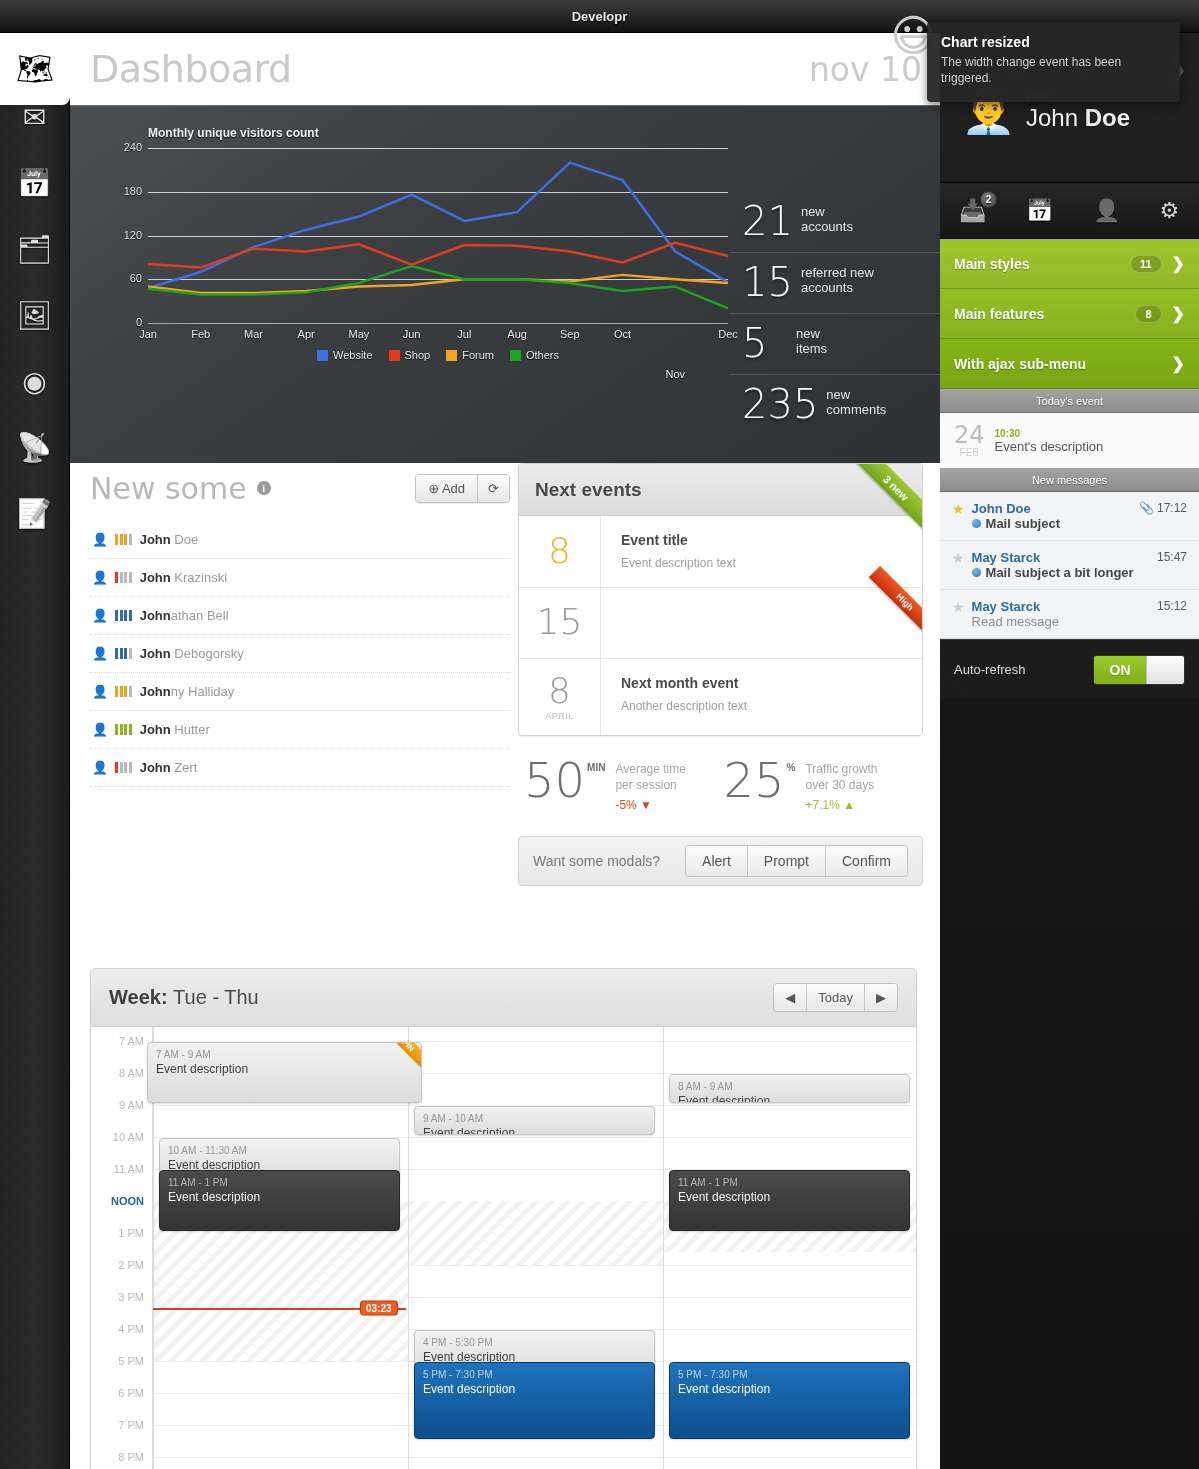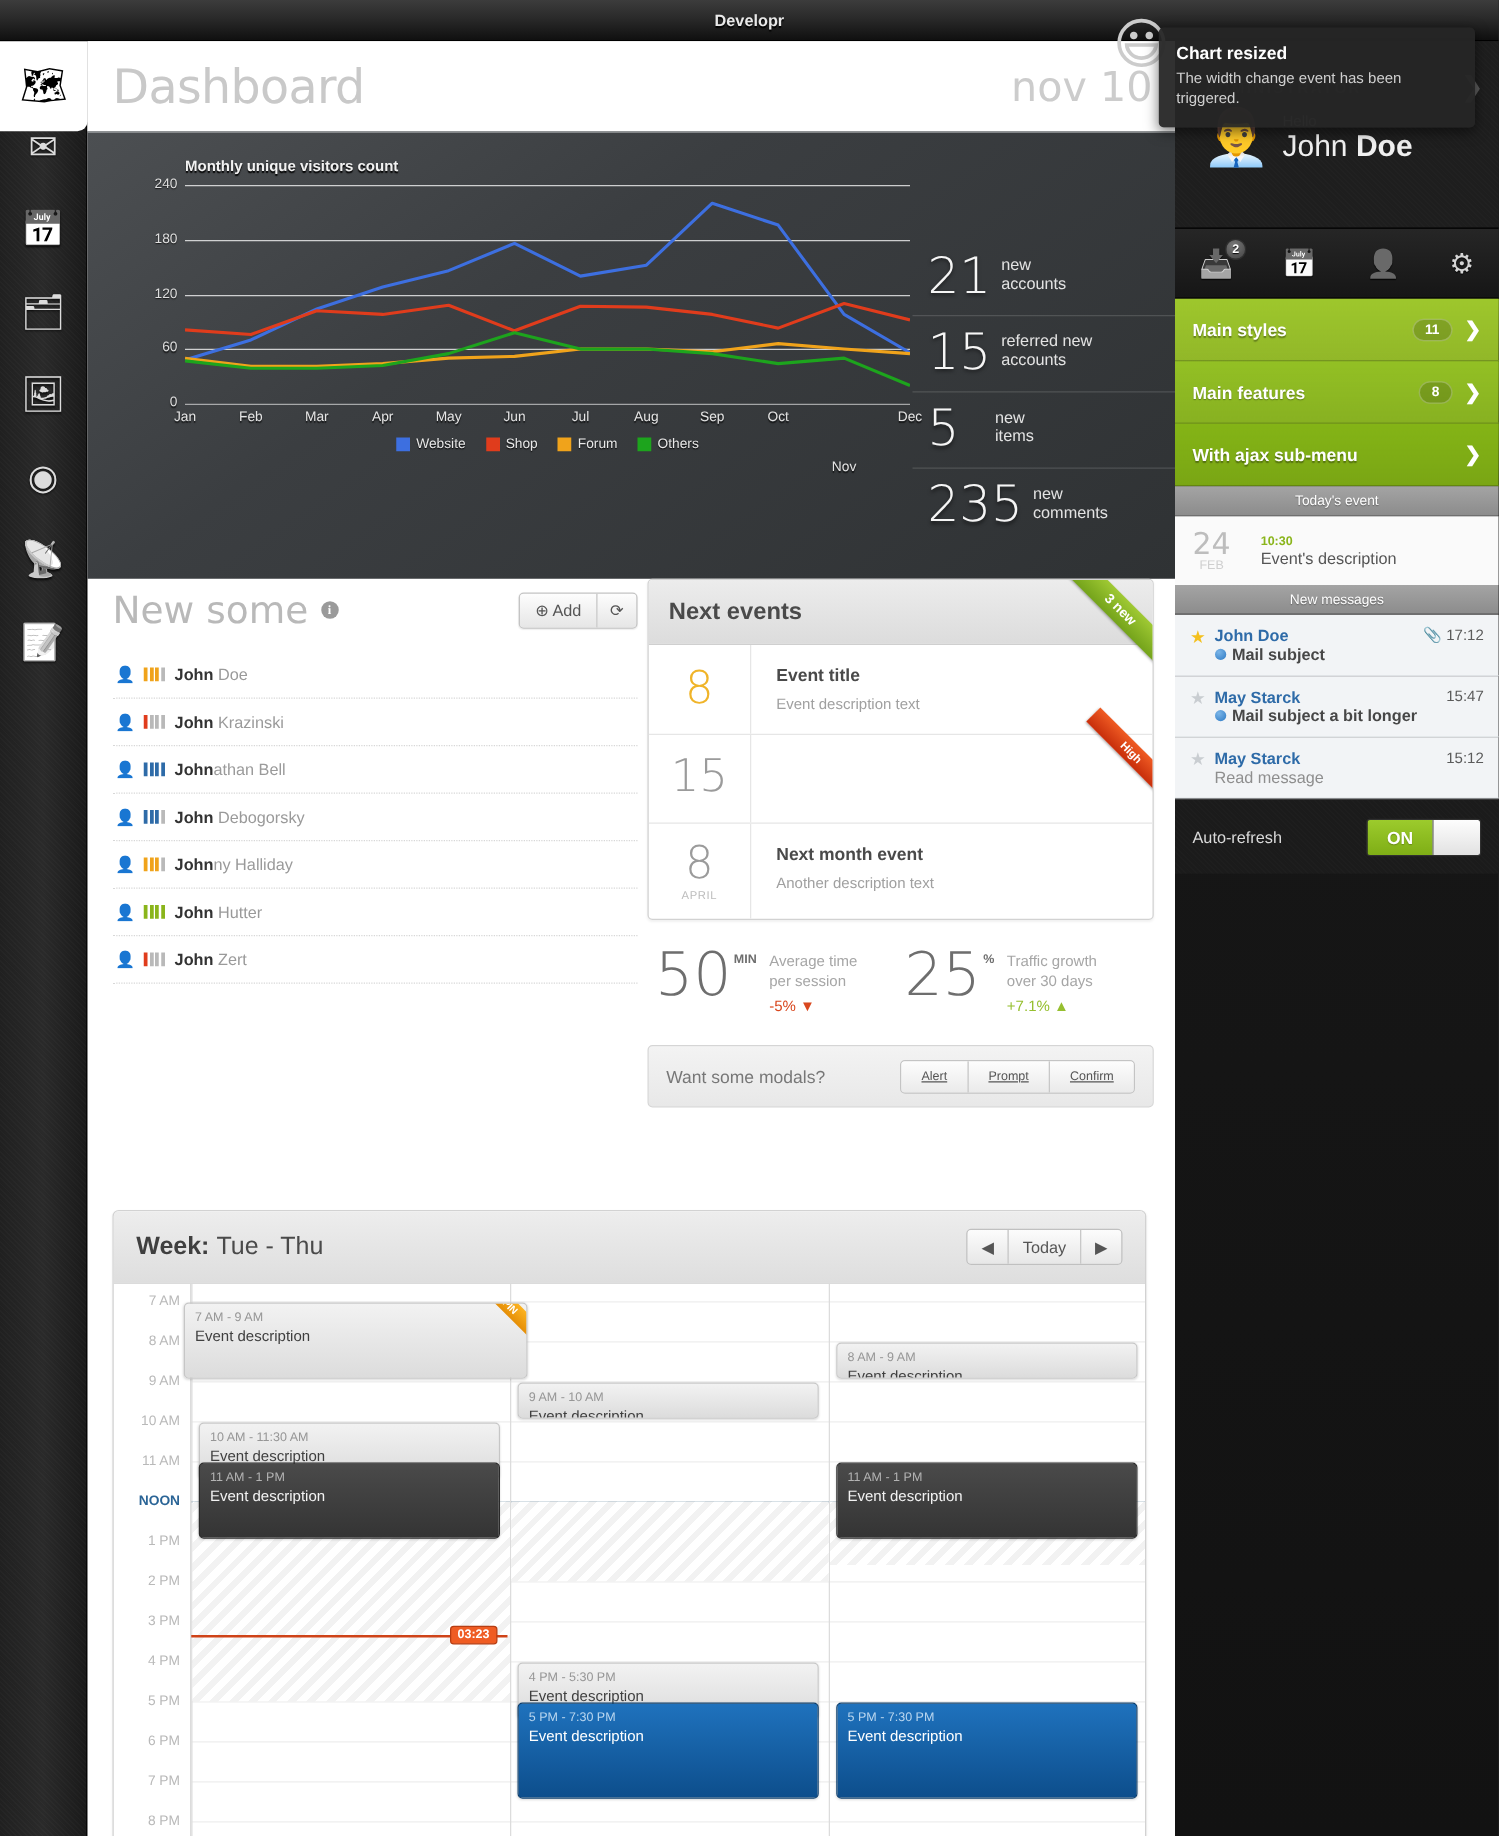--- a/index.html
+++ b/index.html
@@ -179,22 +179,22 @@
 
   
   .modbar{
     margin-top:24px; border:1px solid #d5d5d5; border-radius:4px;
     background:linear-gradient(180deg,#f3f3f3,#e8e8e8);
     display:flex; align-items:center; padding:12px 14px; height:50px;
   }
   .modbar .q{ font-size:14px; color:#777; }
   .modgrp{ margin-left:auto; display:flex; border:1px solid #c4c4c4; border-radius:4px; overflow:hidden; }
   .modgrp button{
-    font-family:"Liberation Sans",sans-serif; font-size:10px; color:#555; cursor:pointer;
-    background:linear-gradient(180deg,#fdfdfd,#eaeaea); border:none; padding:7px 16px;text-decoration:underline;
+    font-family:"Liberation Sans",sans-serif; font-size:14px; color:#555; cursor:pointer;
+    background:linear-gradient(180deg,#fdfdfd,#eaeaea); border:none; padding:7px 16px;
   }
   .modgrp button + button{ border-left:1px solid #c8c8c8; }
 
   
   .calwrap{ position:absolute; left:20px; top:935px; width:827px; border:1px solid #d2d2d2; border-radius:5px;
             background:#fff; box-shadow:0 1px 2px rgba(0,0,0,.06); overflow:hidden; }
   .cal-head{ height:58px; display:flex; align-items:center; padding:0 18px;
              background:linear-gradient(180deg,#ededed,#dedede); border-bottom:1px solid #cfcfcf; }
   .cal-head .wk{ font-size:20px; font-weight:bold; color:#3f3f3f; }
   .cal-head .wk em{ font-style:normal; font-weight:normal; color:#4a4a4a; }
@@ -270,21 +270,21 @@
     margin-left:auto; background:rgba(0,0,0,.16); color:#fff; font-size:11px; font-weight:bold;
     border-radius:9px; padding:2px 9px; border:1px solid rgba(255,255,255,.25);
   }
   .menu-item .chev{ margin-left:10px; color:#fff; font-size:16px; font-weight:bold; }
 
   .sep{ height:24px; display:flex; align-items:center; justify-content:center;
         background:linear-gradient(180deg,#a4a4a4,#8c8c8c); color:#fff; font-size:11px;
         text-shadow:0 1px 1px rgba(0,0,0,.35); border-bottom:1px solid #6f6f6f;}
 
   .today-ev{ background:#fafafa; display:flex; align-items:center; padding:10px 14px; min-height:50px; cursor:pointer;}
-  .today-ev .dt{ text-align:center; margin-right:24px; }
+  .today-ev .dt{ text-align:center; margin-right:10px; }
   .today-ev .dd{ font-size:24px; color:#bdbdbd; font-family:"DejaVu Sans",sans-serif; line-height:1;}
   .today-ev .dm{ font-size:10px; color:#cfcfcf; }
   .today-ev .tt{ font-size:10px; color:#8ab51b; font-weight:bold; }
   .today-ev .td{ font-size:13px; color:#555; }
 
   .msg{ background:#f2f4f6; border-bottom:1px solid #e0e3e6; padding:9px 12px; display:flex; cursor:pointer; }
   .msg .star{ font-size:14px; margin-right:7px; }
   .msg .star.on{ color:#f4c01e; } .msg .star.off{ color:#c9cdd1; }
   .msg .col{ flex:1; }
   .msg .from{ font-size:13px; color:#2e6ba8; font-weight:bold; }

